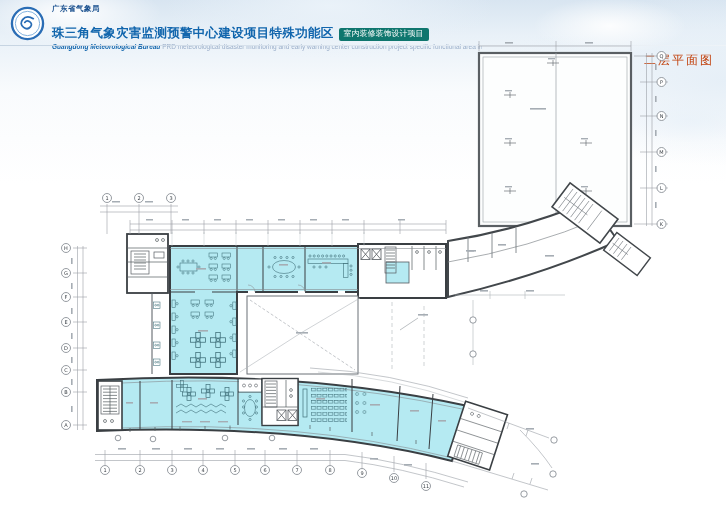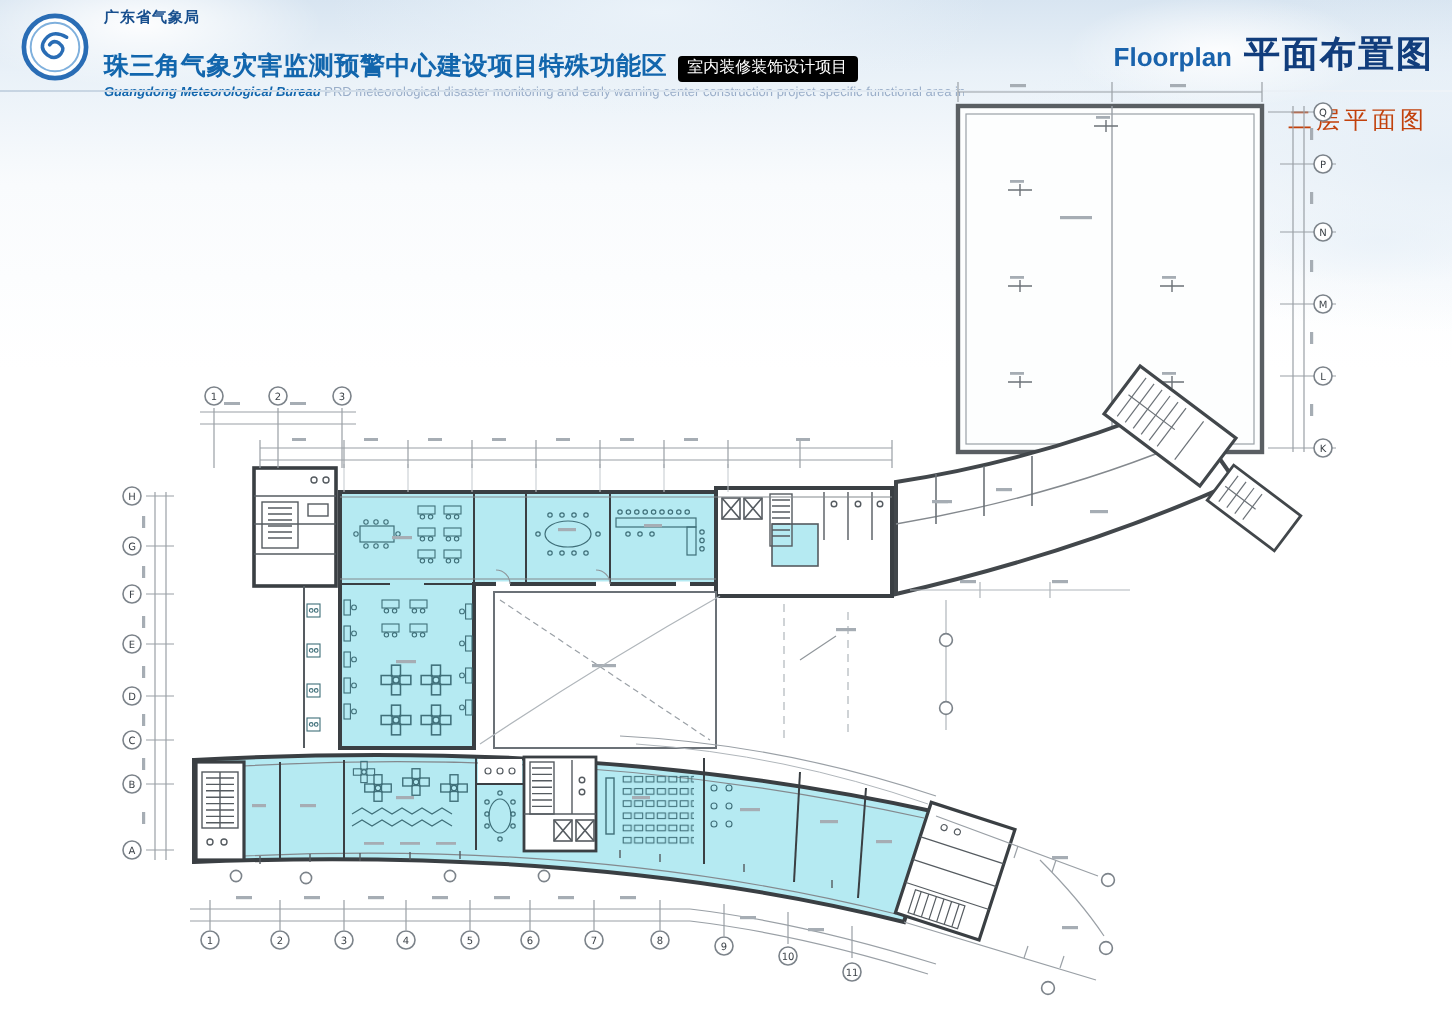--- a/index.html
+++ b/index.html
@@ -16,21 +16,21 @@
   }
   .page{position:relative;width:726px;height:513px;}
   .header{position:absolute;left:0;top:0;width:726px;height:46px;}
   .header-rule{position:absolute;left:0;top:45px;width:726px;height:1px;
     background:linear-gradient(90deg,#c6d4e2,#e2eaf2 60%,#eef3f8);}
   .logo{position:absolute;left:10px;top:6px;width:35px;height:35px;}
   .titles{position:absolute;left:52px;top:4px;line-height:1.25;}
   .org-cn{font-size:7.5px;font-weight:bold;color:#184f8e;letter-spacing:.5px;}
   .title-row{display:flex;align-items:center;gap:5px;margin-top:13px;}
   .proj-cn{font-size:12.5px;font-weight:bold;color:#1266ad;letter-spacing:.3px;}
-  .badge{font-size:8px;background:#000000;color:#fff;padding:1.5px 5px;border-radius:2px;white-space:nowrap;}
+  .badge{font-size:8px;background:#0f766e;color:#fff;padding:1.5px 5px;border-radius:2px;white-space:nowrap;}
   .en-row{margin-top:1px;white-space:nowrap;overflow:hidden;max-width:430px;font-size:6.5px;}
   .org-en{font-weight:bold;font-style:italic;color:#1266ad;}
   .desc-en{color:#9aaec9;}
   .right-title{position:absolute;right:9px;top:15px;display:flex;align-items:baseline;gap:6px;white-space:nowrap;}
   .rt-en{font-size:13px;font-weight:bold;color:#1a63ac;}
   .rt-zh{font-size:18px;font-weight:bold;color:#113d7c;letter-spacing:1px;}
   .subtitle{position:absolute;right:12px;top:52px;font-size:12px;color:#c2410c;letter-spacing:2px;}
   svg text{font-family:"DejaVu Sans",sans-serif;}
   .smz{fill:#a6adb4;}
   .gb circle{fill:#ffffff;stroke:#7c838a;stroke-width:.8;}
@@ -50,24 +50,20 @@
     <div class="titles">
       <div class="org-cn">广东省气象局</div>
       <div class="title-row">
         <span class="proj-cn">珠三角气象灾害监测预警中心建设项目特殊功能区</span>
         <span class="badge">室内装修装饰设计项目</span>
       </div>
       <div class="en-row">
         <span class="org-en">Guangdong Meteorological Bureau</span>
         <span class="desc-en">PRD meteorological disaster monitoring and early warning center construction project specific functional area interior decoration design projects</span>
       </div>
-    </div>
-    <div class="right-title">
-      <span class="rt-en">Floorplan</span>
-      <span class="rt-zh">平面布置图</span>
     </div>
     <div class="header-rule"></div>
   </div>
 
   <div class="subtitle">二层平面图</div>
 
   <svg width="726" height="513" viewBox="0 0 726 513" style="position:absolute;left:0;top:0;">
     <defs>
       <pattern id="seatPat" x="311" y="387" width="5.7" height="6.1" patternUnits="userSpaceOnUse">
         <rect x="0.6" y="1.2" width="4" height="2.8" fill="none" stroke="#3f6f79" stroke-width="0.55"></rect>

